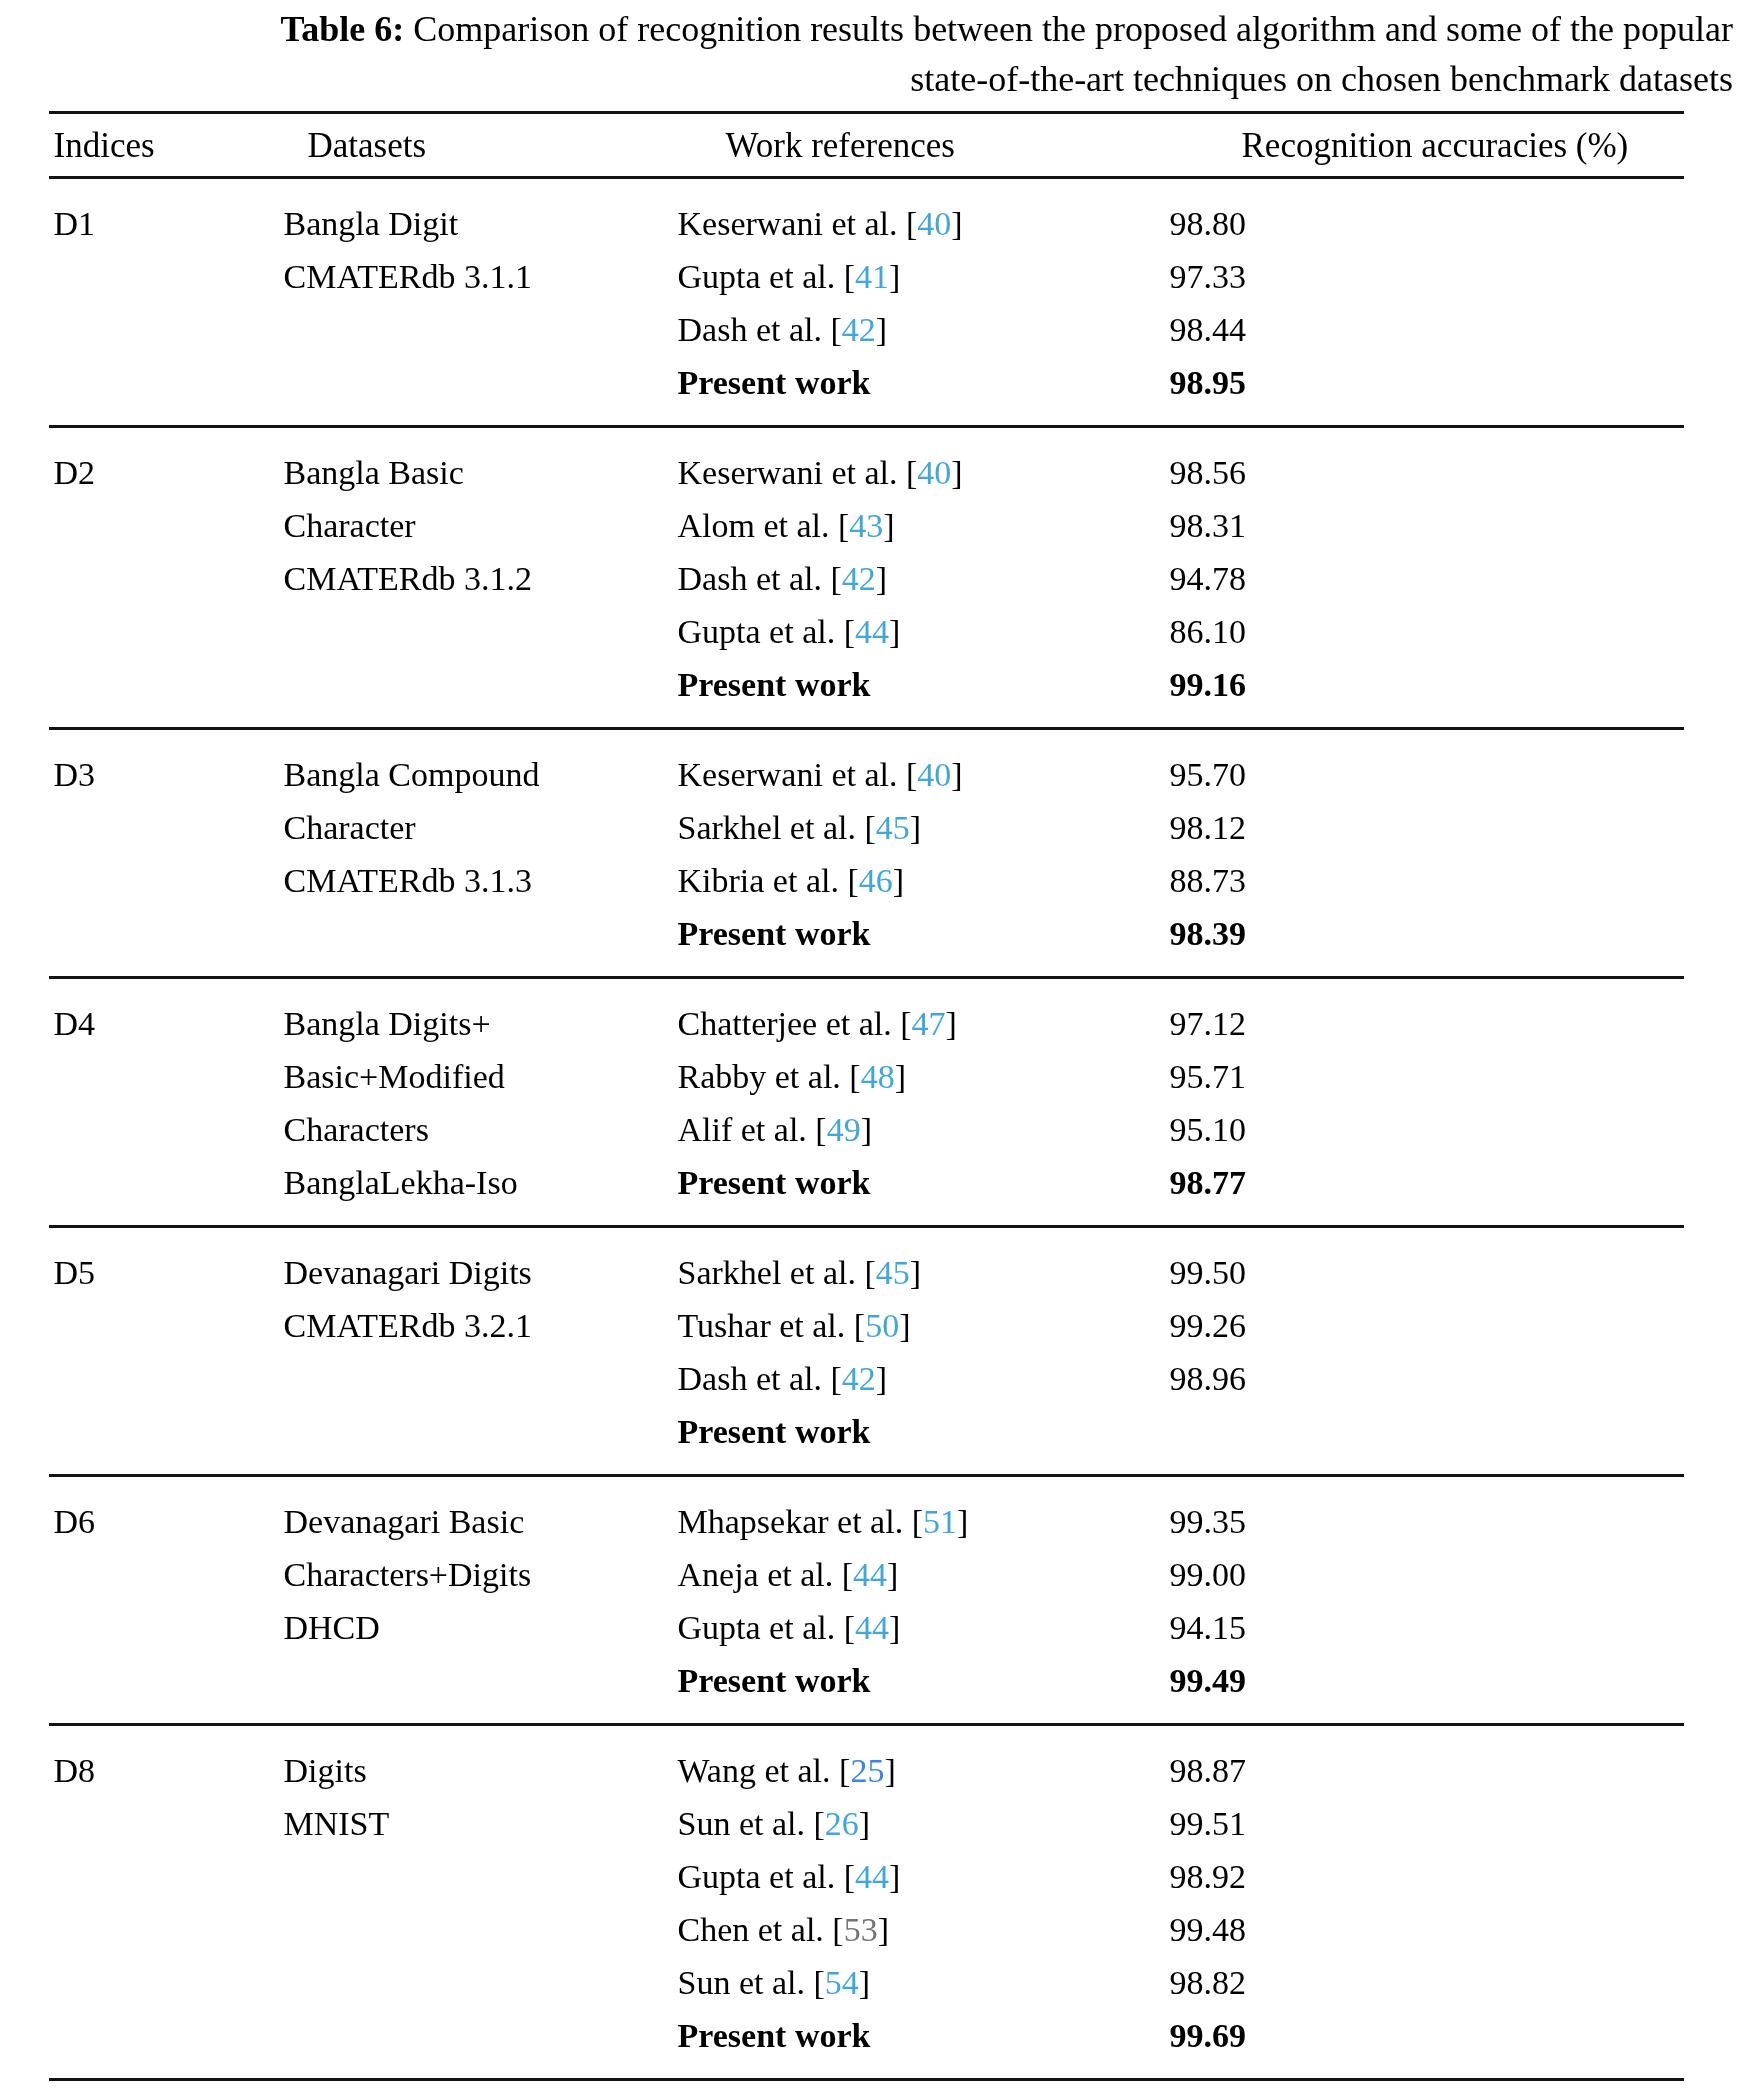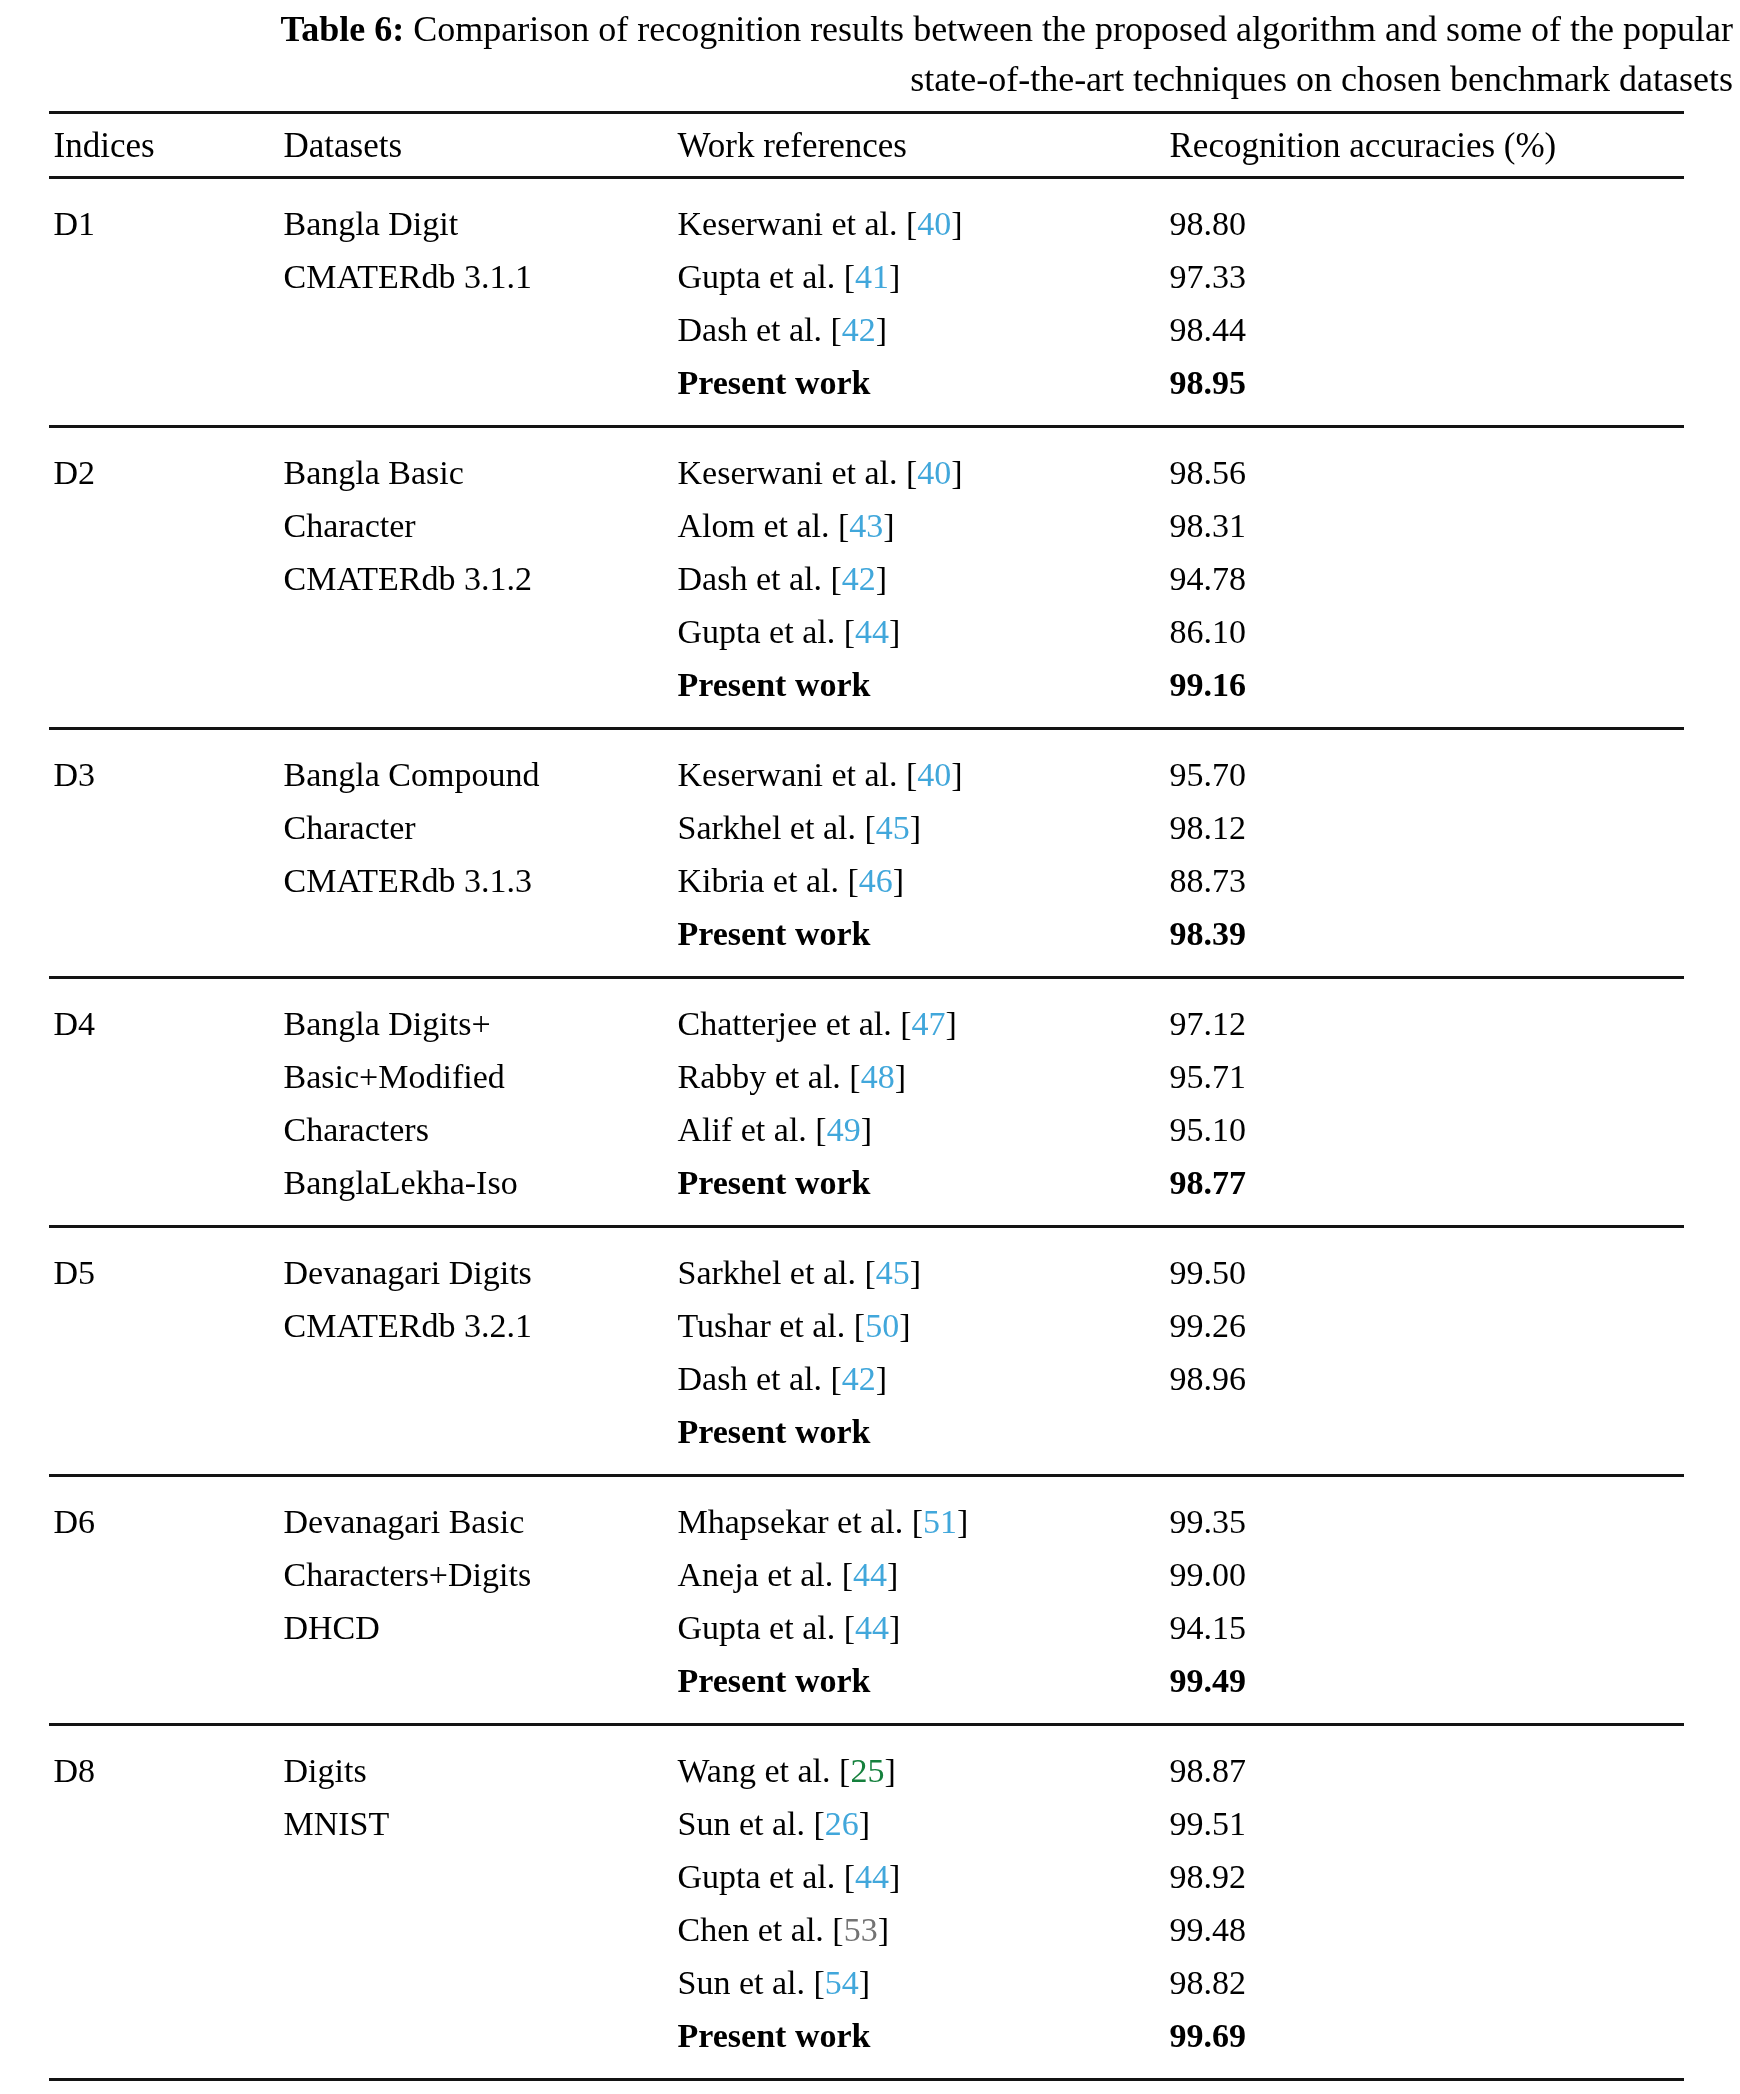--- a/index.html
+++ b/index.html
@@ -24,20 +24,21 @@
   .cap-label { font-weight: 700; }
   .table {
     margin: 7.1px 56px 0 49px;
     border-top: 3.6px solid #131313;
   }
   .thead {
     display: grid;
     grid-template-columns: 230px 394px 492px auto;
     padding: 11.6px 0 9.8px 4.5px;
     border-bottom: 3.6px solid #131313;
+    gap: 24px;
   }
   .hcell {
     font-size: 35px;
     line-height: 41px;
     white-space: nowrap;
   }
   .section {
     display: grid;
     grid-template-columns: 230px 394px 492px auto;
     padding: 18px 0 16px 4.5px;
@@ -200,21 +201,21 @@
       </div>
       <div class="section">
         <div class="col">
           <div class="line">D8</div>
         </div>
         <div class="col">
           <div class="line">Digits</div>
           <div class="line">MNIST</div>
         </div>
         <div class="col">
-          <div class="line"><span>Wang et al.</span> <span class="bracket">[</span><span class="refnum" style="color: #15803d;">25</span><span class="bracket">]</span></div>
+          <div class="line"><span>Wang et al.</span> <span class="bracket">[</span><span class="refnum" style="color: #3b82f6;">25</span><span class="bracket">]</span></div>
           <div class="line"><span>Sun et al.</span> <span class="bracket">[</span><span class="refnum" style="color: rgb(65, 167, 219);">26</span><span class="bracket">]</span></div>
           <div class="line"><span>Gupta et al.</span> <span class="bracket">[</span><span class="refnum" style="color: rgb(65, 167, 219);">44</span><span class="bracket">]</span></div>
           <div class="line"><span>Chen et al.</span> <span class="bracket">[</span><span class="refnum" style="color: #737373; text-align: center;">53</span><span class="bracket">]</span></div>
           <div class="line"><span>Sun et al.</span> <span class="bracket">[</span><span class="refnum" style="color: rgb(65, 167, 219);">54</span><span class="bracket">]</span></div>
           <div class="line bold"><span>Present work</span></div>
         </div>
         <div class="col">
           <div class="line">98.87</div>
           <div class="line">99.51</div>
           <div class="line">98.92</div>

